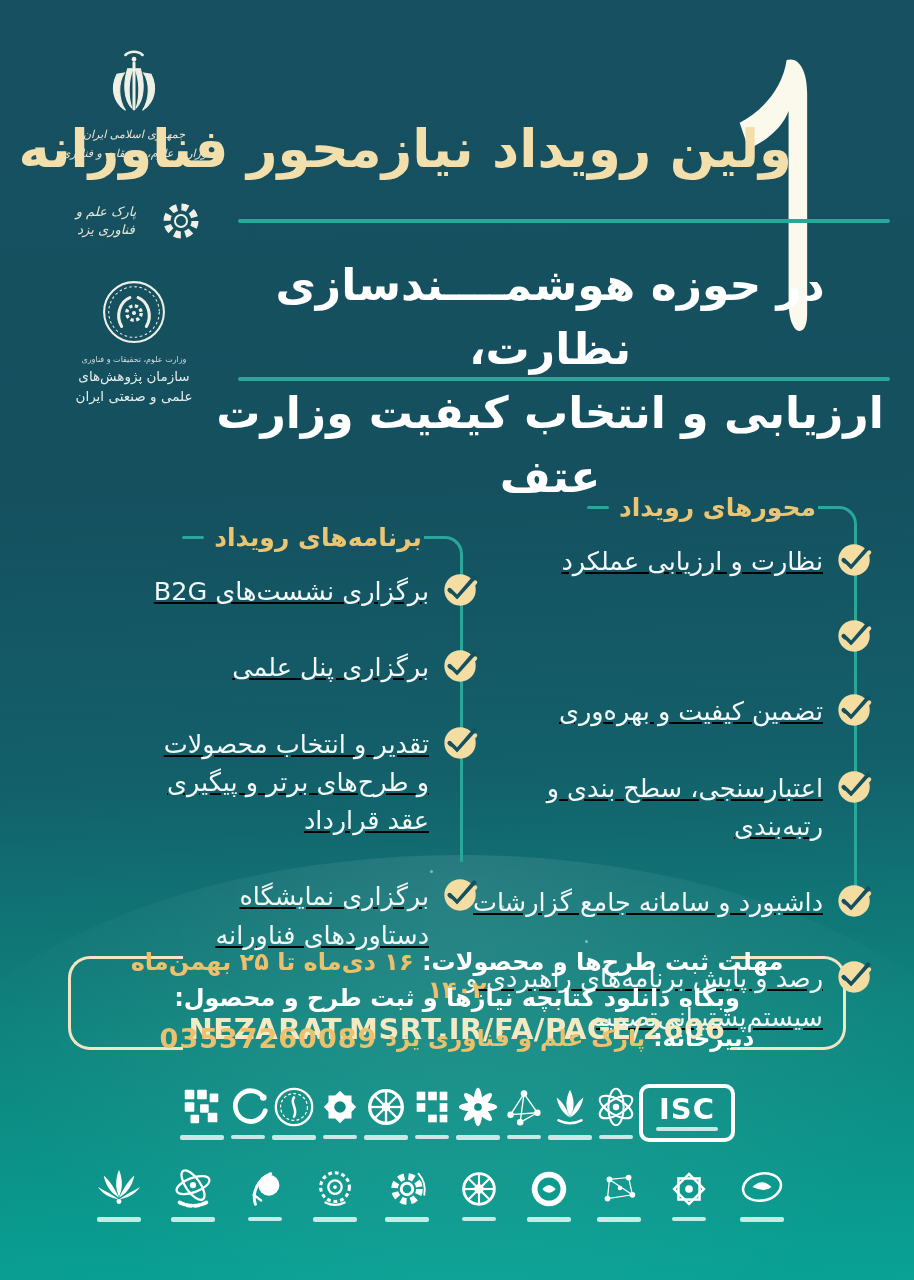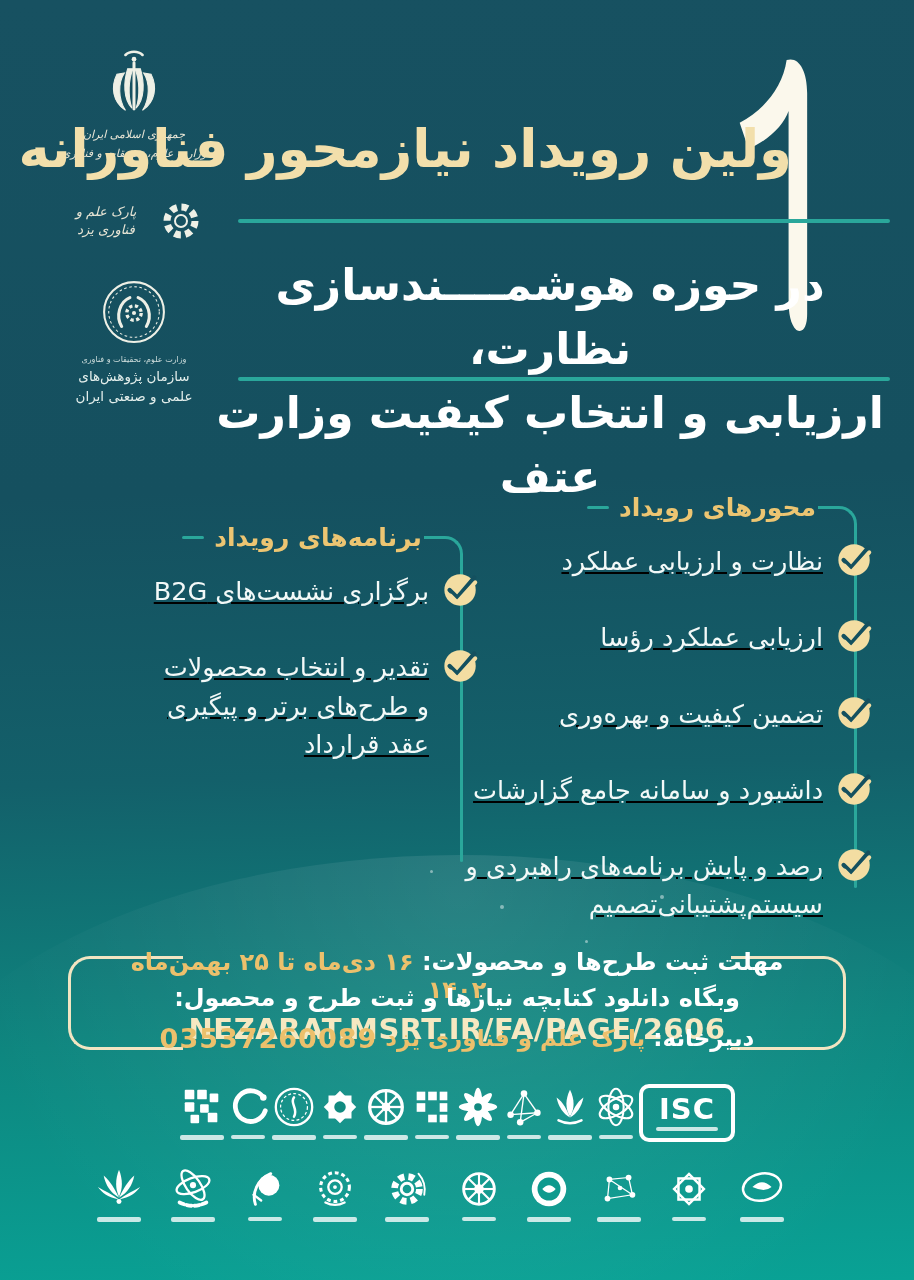--- a/index.html
+++ b/index.html
@@ -159,29 +159,36 @@
               <path d="M9 27 L16 34 L35 13" fill="none" stroke="#f3dda2" stroke-width="4.2" stroke-linecap="round" stroke-linejoin="round"></path>
             </svg></span>
         <span class="item-text">نظارت و ارزیابی عملکرد</span>
       </div>
       <div class="item">
         <span class="check"><svg width="38" height="38" viewBox="0 0 40 40">
               <circle cx="19" cy="21" r="16.5" fill="#f3dda2"></circle>
               <path d="M8 21 L16 29 L34 8" fill="none" stroke="#14505f" stroke-width="4.6" stroke-linecap="round" stroke-linejoin="round"></path>
               <path d="M9 27 L16 34 L35 13" fill="none" stroke="#f3dda2" stroke-width="4.2" stroke-linecap="round" stroke-linejoin="round"></path>
             </svg></span>
-        <span class="item-text">ارزیابی عملکرد رؤسا</span>
       </div>
       <div class="item">
         <span class="check"><svg width="38" height="38" viewBox="0 0 40 40">
               <circle cx="19" cy="21" r="16.5" fill="#f3dda2"></circle>
               <path d="M8 21 L16 29 L34 8" fill="none" stroke="#14505f" stroke-width="4.6" stroke-linecap="round" stroke-linejoin="round"></path>
               <path d="M9 27 L16 34 L35 13" fill="none" stroke="#f3dda2" stroke-width="4.2" stroke-linecap="round" stroke-linejoin="round"></path>
             </svg></span>
         <span class="item-text">تضمین کیفیت و بهره‌وری</span>
+      </div>
+      <div class="item">
+        <span class="check"><svg width="38" height="38" viewBox="0 0 40 40">
+              <circle cx="19" cy="21" r="16.5" fill="#f3dda2"></circle>
+              <path d="M8 21 L16 29 L34 8" fill="none" stroke="#14505f" stroke-width="4.6" stroke-linecap="round" stroke-linejoin="round"></path>
+              <path d="M9 27 L16 34 L35 13" fill="none" stroke="#f3dda2" stroke-width="4.2" stroke-linecap="round" stroke-linejoin="round"></path>
+            </svg></span>
+        <span class="item-text">اعتبارسنجی، سطح بندی و رتبه‌بندی</span>
       </div>
       <div class="item">
         <span class="check"><svg width="38" height="38" viewBox="0 0 40 40">
               <circle cx="19" cy="21" r="16.5" fill="#f3dda2"></circle>
               <path d="M8 21 L16 29 L34 8" fill="none" stroke="#14505f" stroke-width="4.6" stroke-linecap="round" stroke-linejoin="round"></path>
               <path d="M9 27 L16 34 L35 13" fill="none" stroke="#f3dda2" stroke-width="4.2" stroke-linecap="round" stroke-linejoin="round"></path>
             </svg></span>
         <span class="item-text">داشبورد و سامانه جامع گزارشات</span>
       </div>
       <div class="item">
@@ -210,21 +217,37 @@
               <path d="M9 27 L16 34 L35 13" fill="none" stroke="#f3dda2" stroke-width="4.2" stroke-linecap="round" stroke-linejoin="round"></path>
             </svg></span>
         <span class="item-text">برگزاری  نشست‌های B2G</span>
       </div>
       <div class="item">
         <span class="check"><svg width="38" height="38" viewBox="0 0 40 40">
               <circle cx="19" cy="21" r="16.5" fill="#f3dda2"></circle>
               <path d="M8 21 L16 29 L34 8" fill="none" stroke="#14505f" stroke-width="4.6" stroke-linecap="round" stroke-linejoin="round"></path>
               <path d="M9 27 L16 34 L35 13" fill="none" stroke="#f3dda2" stroke-width="4.2" stroke-linecap="round" stroke-linejoin="round"></path>
             </svg></span>
+        <span class="item-text">برگزاری پنل علمی</span>
+      </div>
+      <div class="item">
+        <span class="check"><svg width="38" height="38" viewBox="0 0 40 40">
+              <circle cx="19" cy="21" r="16.5" fill="#f3dda2"></circle>
+              <path d="M8 21 L16 29 L34 8" fill="none" stroke="#14505f" stroke-width="4.6" stroke-linecap="round" stroke-linejoin="round"></path>
+              <path d="M9 27 L16 34 L35 13" fill="none" stroke="#f3dda2" stroke-width="4.2" stroke-linecap="round" stroke-linejoin="round"></path>
+            </svg></span>
         <span class="item-text">تقدیر و انتخاب محصولات و طرح‌های برتر و پیگیری عقد قرارداد</span>
+      </div>
+      <div class="item">
+        <span class="check"><svg width="38" height="38" viewBox="0 0 40 40">
+              <circle cx="19" cy="21" r="16.5" fill="#f3dda2"></circle>
+              <path d="M8 21 L16 29 L34 8" fill="none" stroke="#14505f" stroke-width="4.6" stroke-linecap="round" stroke-linejoin="round"></path>
+              <path d="M9 27 L16 34 L35 13" fill="none" stroke="#f3dda2" stroke-width="4.2" stroke-linecap="round" stroke-linejoin="round"></path>
+            </svg></span>
+        <span class="item-text">برگزاری نمایشگاه دستاوردهای فناورانه</span>
       </div>
     </div>
   </div>
 
   <div class="bracket bracket-l"></div>
   <div class="bracket bracket-r"></div>
   <div class="cline cline1">
     <span>مهلت ثبت طرح‌ها و محصولات:</span>
     <span class="gold">۱۶ دی‌ماه تا ۲۵ بهمن‌ماه ۱۴۰۲</span>
   </div>

